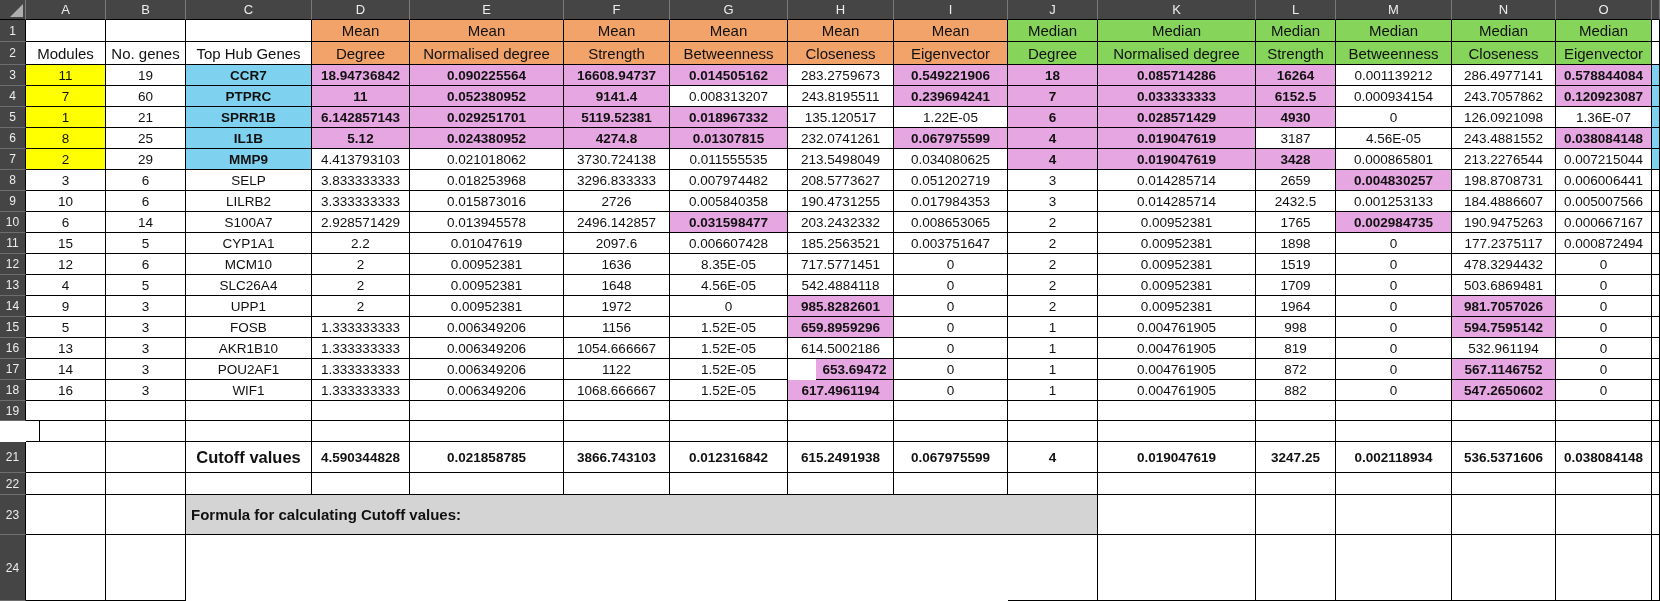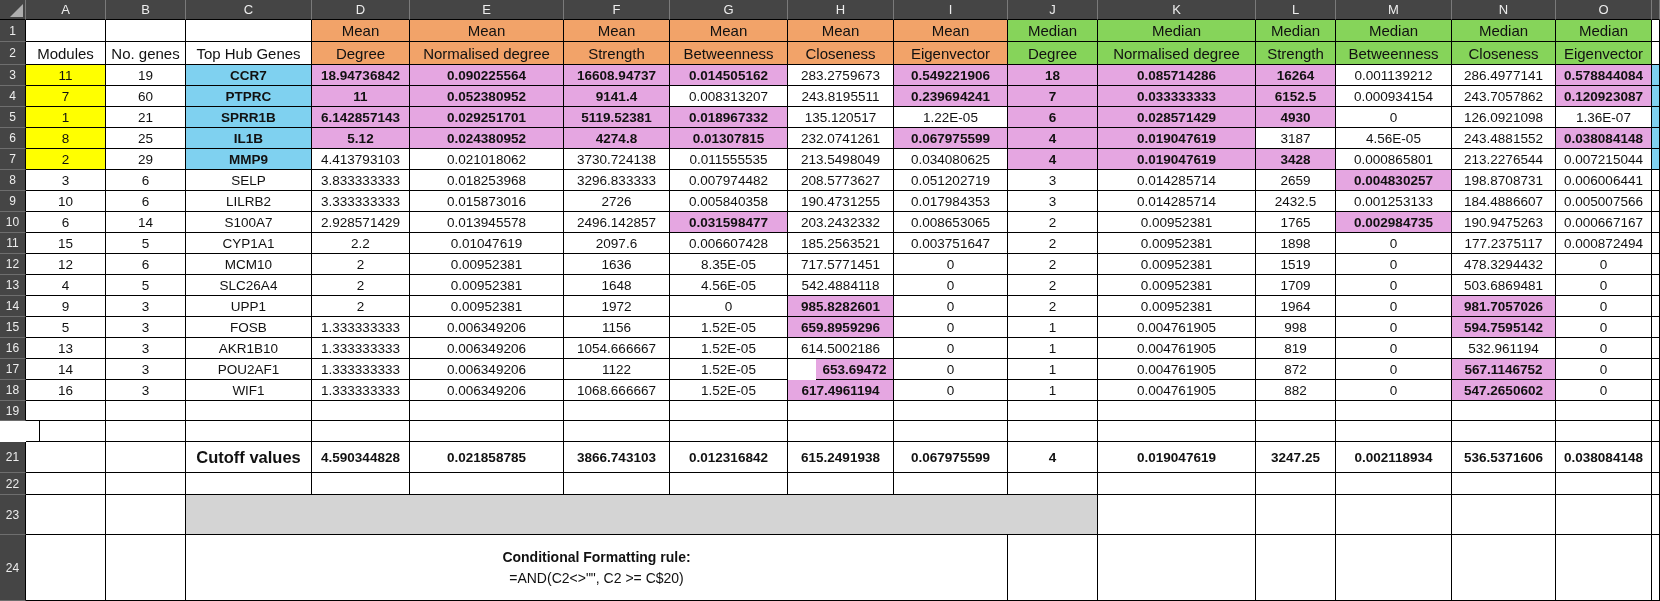--- a/index.html
+++ b/index.html
@@ -40,26 +40,23 @@
 </style>
 </head>
 <body>
 
 <div id="sheet">
   <div class="c corner" style="grid-column:1;grid-row:1">
     <div class="tri"></div>
   </div>
 
   <div class="c grayband" style="grid-column:4/12;grid-row:24">
+    <span class="fb">Formula for calculating Cutoff values:</span>
   </div>
 
-  <div class="c cfblock" style="grid-column:4/11;grid-row:25">
-    <div class="fb">Conditional Formatting rule:</div>
-    <div class="ff">=AND(C2&lt;&gt;"", C2 &gt;= C$20)</div>
-  </div>
 <div class="c colhdr" style="grid-area: 1 / 2;">A</div>
     <div class="c colhdr" style="grid-area: 1 / 3;">B</div>
     <div class="c colhdr" style="grid-area: 1 / 4;">C</div>
     <div class="c colhdr" style="grid-area: 1 / 5;">D</div>
     <div class="c colhdr" style="grid-area: 1 / 6;">E</div>
     <div class="c colhdr" style="grid-area: 1 / 7;">F</div>
     <div class="c colhdr" style="grid-area: 1 / 8;">G</div>
     <div class="c colhdr" style="grid-area: 1 / 9;">H</div>
     <div class="c colhdr" style="grid-area: 1 / 10;">I</div>
     <div class="c colhdr" style="grid-area: 1 / 11;">J</div>

